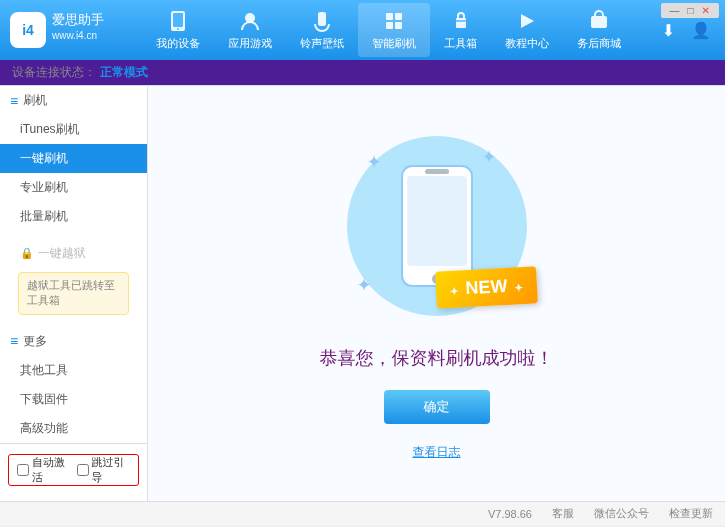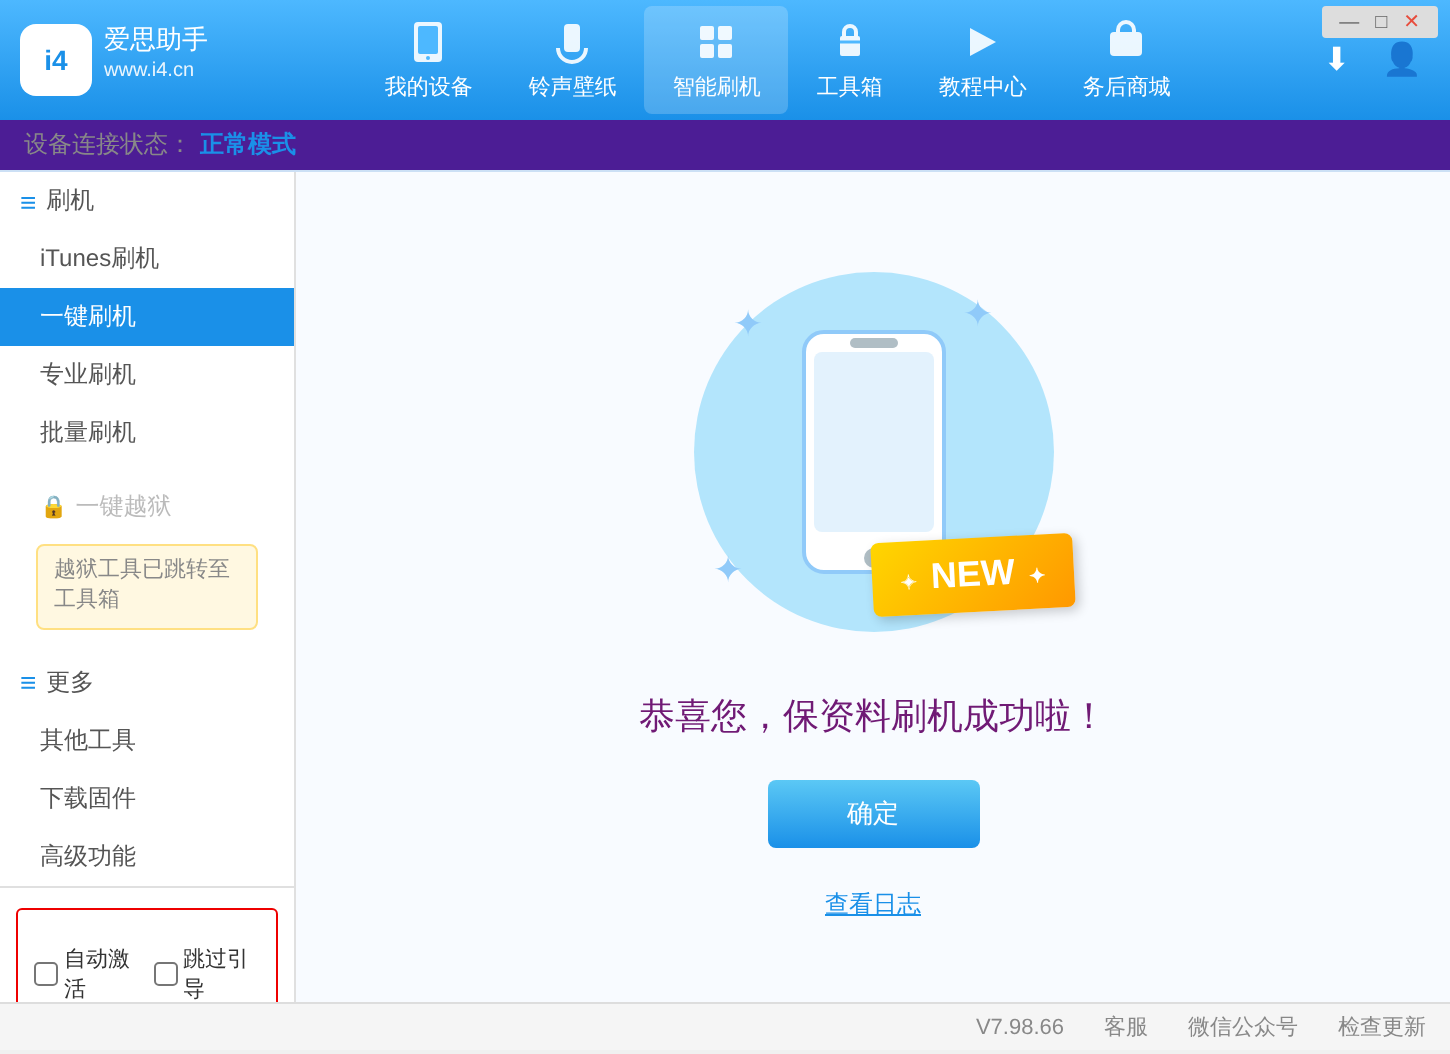--- a/index.html
+++ b/index.html
@@ -154,21 +154,21 @@
     
     .sidebar-bottom {
       margin-top: auto;
       border-top: 1px solid #e0e0e0;
       padding: 6px 0;
     }
     .auto-activate-row {
       display: flex;
       align-items: center;
       gap: 6px;
-      padding: 17px 8px;
+      padding: 0 8px;
       border: 1.5px solid #e00;
       border-radius: 3px;
       margin: 4px 8px;
       background: #fff;
     }
     .checkbox-label {
       display: flex;
       align-items: center;
       gap: 3px;
       font-size: 11px;
@@ -336,20 +336,29 @@
       <div class="nav-icon">
         <svg width="22" height="22" viewBox="0 0 22 22" fill="white">
             <rect x="4" y="1" width="14" height="20" rx="2" fill="white" opacity="0.9"></rect>
             <rect x="6" y="3" width="10" height="14" rx="1" fill="#4db8ff"></rect>
             <circle cx="11" cy="19" r="1" fill="#4db8ff"></circle>
           </svg>
       </div>
       <span>我的设备</span>
     </div>
 
+    <div class="nav-item">
+      <div class="nav-icon">
+        <svg width="22" height="22" viewBox="0 0 22 22" fill="white">
+            <circle cx="11" cy="8" r="5" fill="white" opacity="0.9"></circle>
+            <path d="M3 20c0-4.4 3.6-8 8-8s8 3.6 8 8" stroke="white" stroke-width="2" fill="none" opacity="0.9"></path>
+          </svg>
+      </div>
+      <span>应用游戏</span>
+    </div>
 
     <div class="nav-item">
       <div class="nav-icon">
         <svg width="22" height="22" viewBox="0 0 22 22" fill="white">
             <rect x="7" y="2" width="8" height="14" rx="2" fill="white" opacity="0.9"></rect>
             <path d="M4 14c0 3.9 3.1 7 7 7s7-3.1 7-7" stroke="white" stroke-width="2" fill="none" opacity="0.9"></path>
             <line x1="11" y1="21" x2="11" y2="21" stroke="white" stroke-width="3"></line>
           </svg>
       </div>
       <span>铃声壁纸</span>

